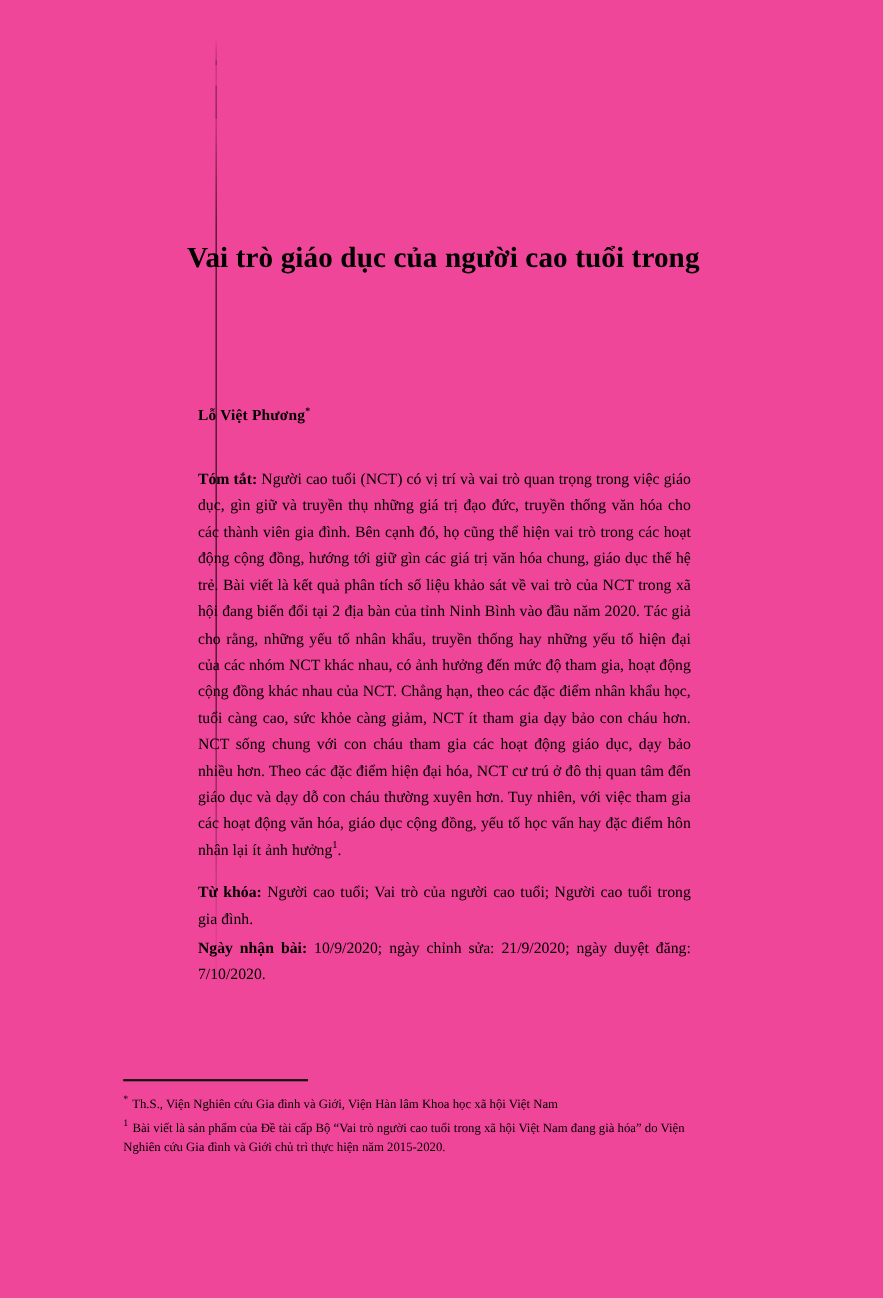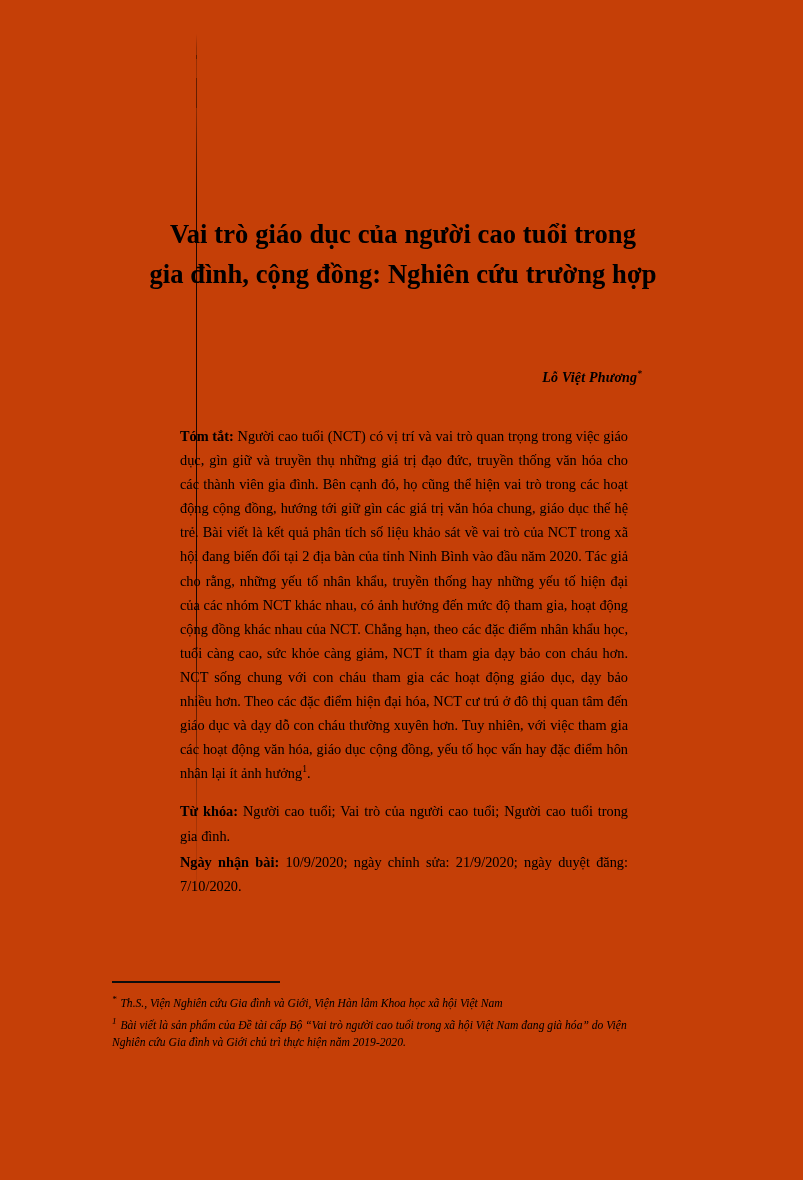--- a/index.html
+++ b/index.html
@@ -10,21 +10,21 @@
   body {
     font-family: "Liberation Serif", "DejaVu Serif", serif;
     color: #000000;
   }
 
   .page {
     position: relative;
     width: 803px;
     height: 1180px;
     margin: 0 auto;
-    background: #c2410c;
+    background: #ec4899;
     overflow: hidden;
   }
 
   
   .scan-line {
     position: absolute;
     left: 196px;
     top: 34px;
     width: 1px;
     height: 856px;
@@ -55,28 +55,27 @@
     text-align: center;
     font-weight: bold;
     font-size: 26.5px;
     line-height: 40px;
     letter-spacing: 0.1px;
   }
   .title .tline { display: block; white-space: nowrap; }
 
   .author {
     position: absolute;
-    left: 196px;
+    left: 180px;
     top: 368px;
     width: 446px;
-    text-align: right;
+    text-align: left;
     font-weight: bold;
     font-size: 14px;
     letter-spacing: 0.2px;
-    font-style: italic;
   }
   .author sup {
     font-size: 9px;
     vertical-align: super;
   }
 
   .abstract-block {
     position: absolute;
     left: 180px;
     top: 424px;
@@ -117,21 +116,20 @@
     left: 112px;
     top: 991px;
     width: 520px;
     font-size: 11.6px;
     line-height: 16.6px;
     text-align: left;
   }
   .footnote {
     margin: 0 0 1px 0;
     text-indent: 0;
-    font-style: italic;
   }
   .footnote .marker {
     font-size: 9px;
     vertical-align: super;
     margin-right: 1px;
   }
   .fn-2 { line-height: 16.4px; }
 
   
   .ink { filter: contrast(1.04); }
@@ -140,37 +138,36 @@
 <body>
 
 <div class="page ink">
 
   <div class="scan-line"></div>
   <div class="scan-dot" style="top:55px;height:4px;"></div>
   <div class="scan-dot" style="top:78px;height:30px;"></div>
 
   <h1 class="title">
     <span class="tline">Vai trò giáo dục của người cao tuổi trong</span>
-    <span class="tline">gia đình, cộng đồng: Nghiên cứu trường hợp</span>
   </h1>
 
   <div class="author">
     <span>Lỗ Việt Phương</span><sup>*</sup>
   </div>
 
   <div class="abstract-block">
 
     <p class="para p-abstract"><span class="lead">Tóm tắt:</span><span> Người cao tuổi (NCT) có vị trí và vai trò quan trọng trong việc giáo dục, gìn giữ và truyền thụ những giá trị đạo đức, truyền thống văn hóa cho các thành viên gia đình. Bên cạnh đó, họ cũng thể hiện vai trò trong các hoạt động cộng đồng, hướng tới giữ gìn các giá trị văn hóa chung, giáo dục thế hệ trẻ. Bài viết là kết quả phân tích số liệu khảo sát về vai trò của NCT trong xã hội đang biến đổi tại 2 địa bàn của tỉnh Ninh Bình vào đầu năm 2020. Tác giả cho rằng, những yếu tố nhân khẩu, truyền thống hay những yếu tố hiện đại của các nhóm NCT khác nhau, có ảnh hưởng đến mức độ tham gia, hoạt động cộng đồng khác nhau của NCT. Chẳng hạn, theo các đặc điểm nhân khẩu học, tuổi càng cao, sức khỏe càng giảm, NCT ít tham gia dạy bảo con cháu hơn. NCT sống chung với con cháu tham gia các hoạt động giáo dục, dạy bảo nhiều hơn. Theo các đặc điểm hiện đại hóa, NCT cư trú ở đô thị quan tâm đến giáo dục và dạy dỗ con cháu thường xuyên hơn. Tuy nhiên, với việc tham gia các hoạt động văn hóa, giáo dục cộng đồng, yếu tố học vấn hay đặc điểm hôn nhân lại ít ảnh hưởng</span><sup>1</sup><span>.</span></p>
 
     <p class="para p-keywords"><span class="lead">Từ khóa:</span><span> Người cao tuổi; Vai trò của người cao tuổi; Người cao tuổi trong gia đình.</span></p>
 
     <p class="para p-dates"><span class="lead">Ngày nhận bài:</span><span> 10/9/2020; ngày chỉnh sửa: 21/9/2020; ngày duyệt đăng: 7/10/2020.</span></p>
 
   </div>
 
   <div class="footnote-rule"></div>
 
   <div class="footnotes">
     <p class="footnote fn-1"><span class="marker">*</span><span> Th.S., Viện Nghiên cứu Gia đình và Giới, Viện Hàn lâm Khoa học xã hội Việt Nam</span></p>
-    <p class="footnote fn-2"><span class="marker">1</span><span> Bài viết là sản phẩm của Đề tài cấp Bộ “Vai trò người cao tuổi trong xã hội Việt Nam đang già hóa” do Viện Nghiên cứu Gia đình và Giới chủ trì thực hiện năm 2019-2020.</span></p>
+    <p class="footnote fn-2"><span class="marker">1</span><span> Bài viết là sản phẩm của Đề tài cấp Bộ “Vai trò người cao tuổi trong xã hội Việt Nam đang già hóa” do Viện Nghiên cứu Gia đình và Giới chủ trì thực hiện năm 2015-2020.</span></p>
   </div>
 
 </div>
 
 </body></html>

